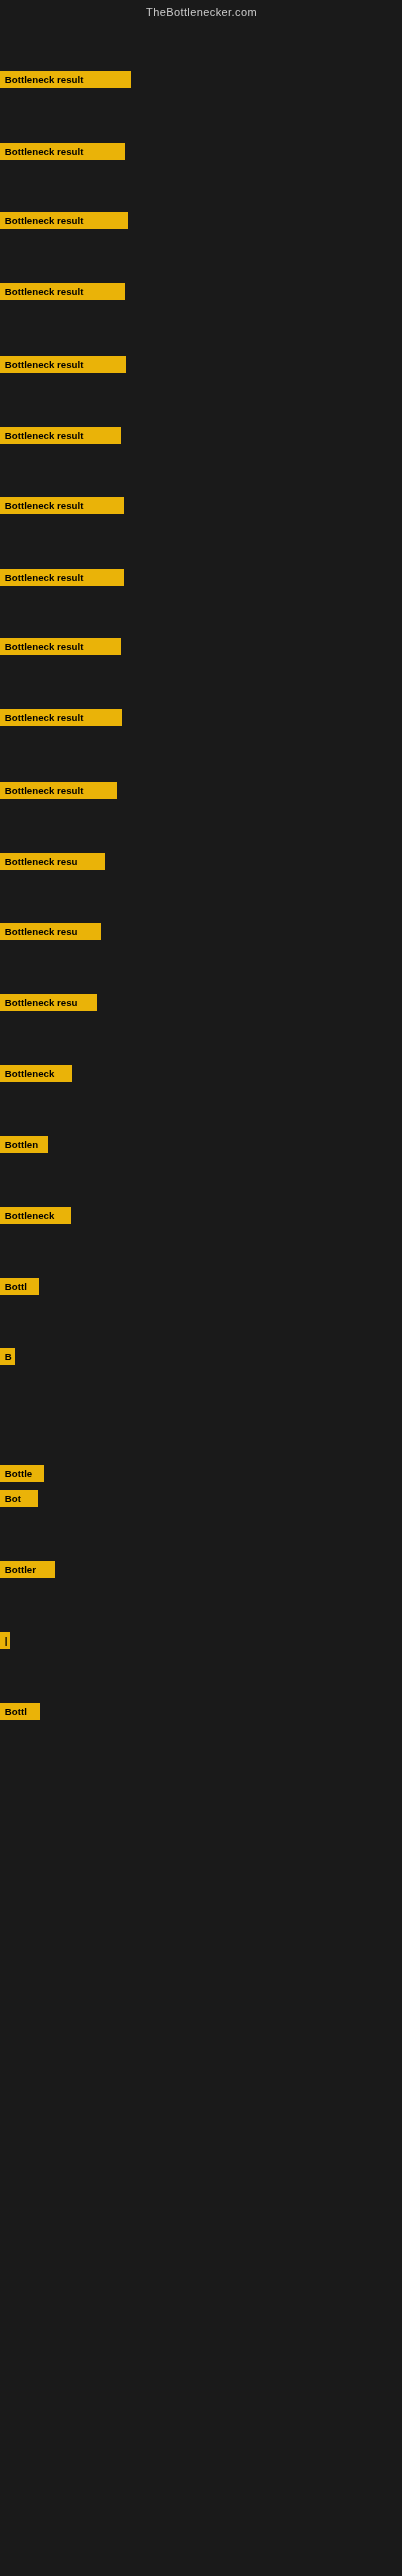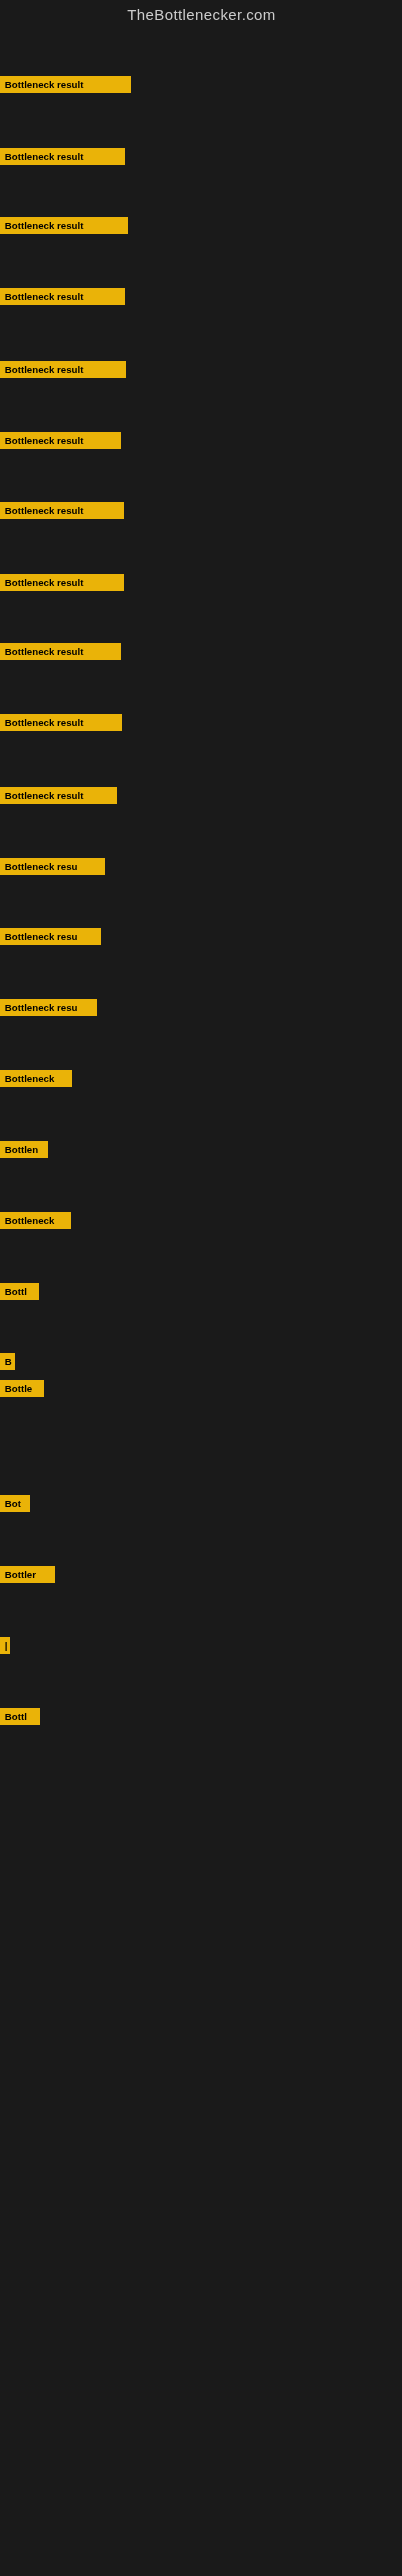--- a/index.html
+++ b/index.html
@@ -12,21 +12,21 @@
       background-color: #1a1a1a;
       width: 403px;
       min-height: 2576px;
       font-family: Arial, sans-serif;
       position: relative;
     }
 
     .site-title {
       text-align: center;
       color: #cccccc;
-      font-size: 15px;
+      font-size: 11px;
       padding: 6.4px 0;
       letter-spacing: 0.4px;
     }
 
     .bottleneck-bar {
       background-color: #eab308;
       color: #000;
       font-size: 9.7px;
       font-weight: bold;
       padding: 3.2px 4.8px;
@@ -55,19 +55,19 @@
     <div class="bottleneck-bar" style="top: 684px; width: 122px;">Bottleneck result</div>
     <div class="bottleneck-bar" style="top: 757px; width: 117px;">Bottleneck result</div>
     <div class="bottleneck-bar" style="top: 828px; width: 105px;">Bottleneck resu</div>
     <div class="bottleneck-bar" style="top: 898px; width: 101px;">Bottleneck resu</div>
     <div class="bottleneck-bar" style="top: 969px; width: 97px;">Bottleneck resu</div>
     <div class="bottleneck-bar" style="top: 1040px; width: 72px;">Bottleneck</div>
     <div class="bottleneck-bar" style="top: 1111px; width: 48px;">Bottlen</div>
     <div class="bottleneck-bar" style="top: 1182px; width: 71px;">Bottleneck</div>
     <div class="bottleneck-bar" style="top: 1253px; width: 39px;">Bottl</div>
     <div class="bottleneck-bar" style="top: 1323px; width: 14.5px;">B</div>
-    <div class="bottleneck-bar" style="top: 1350px; width: 44px;">Bottle</div>
-    <div class="bottleneck-bar" style="top: 1465px; width: 30px;">Bot</div>
+    <div class="bottleneck-bar" style="top: 1440px; width: 44px;">Bottle</div>
+    <div class="bottleneck-bar" style="top: 1465px; width: 38px;">Bot</div>
     <div class="bottleneck-bar" style="top: 1536px; width: 55px;">Bottler</div>
     <div class="bottleneck-bar" style="top: 1607px; width: 9.7px;">|</div>
     <div class="bottleneck-bar" style="top: 1678px; width: 40px;">Bottl</div>
   </div>
 
 
 </body></html>

